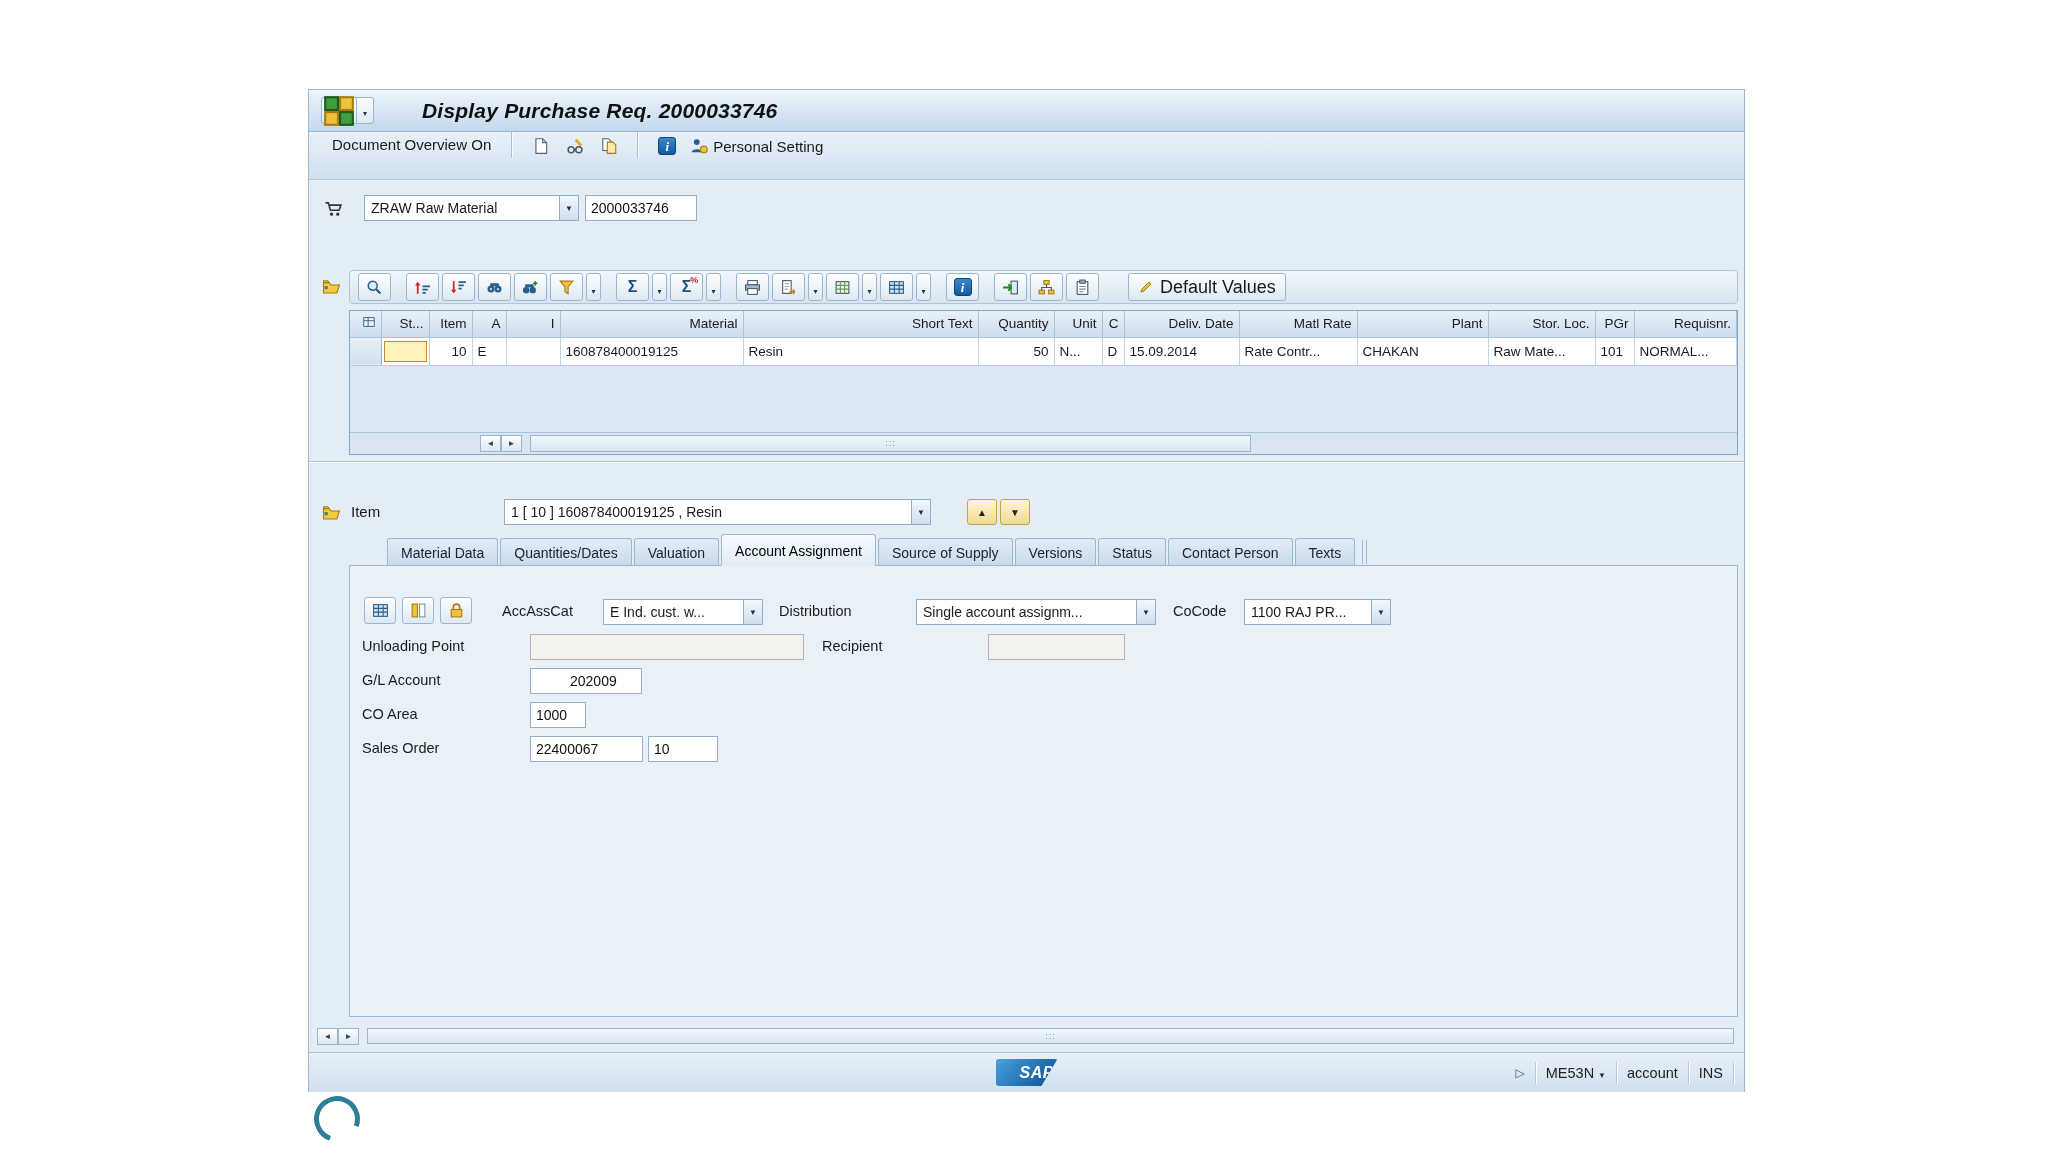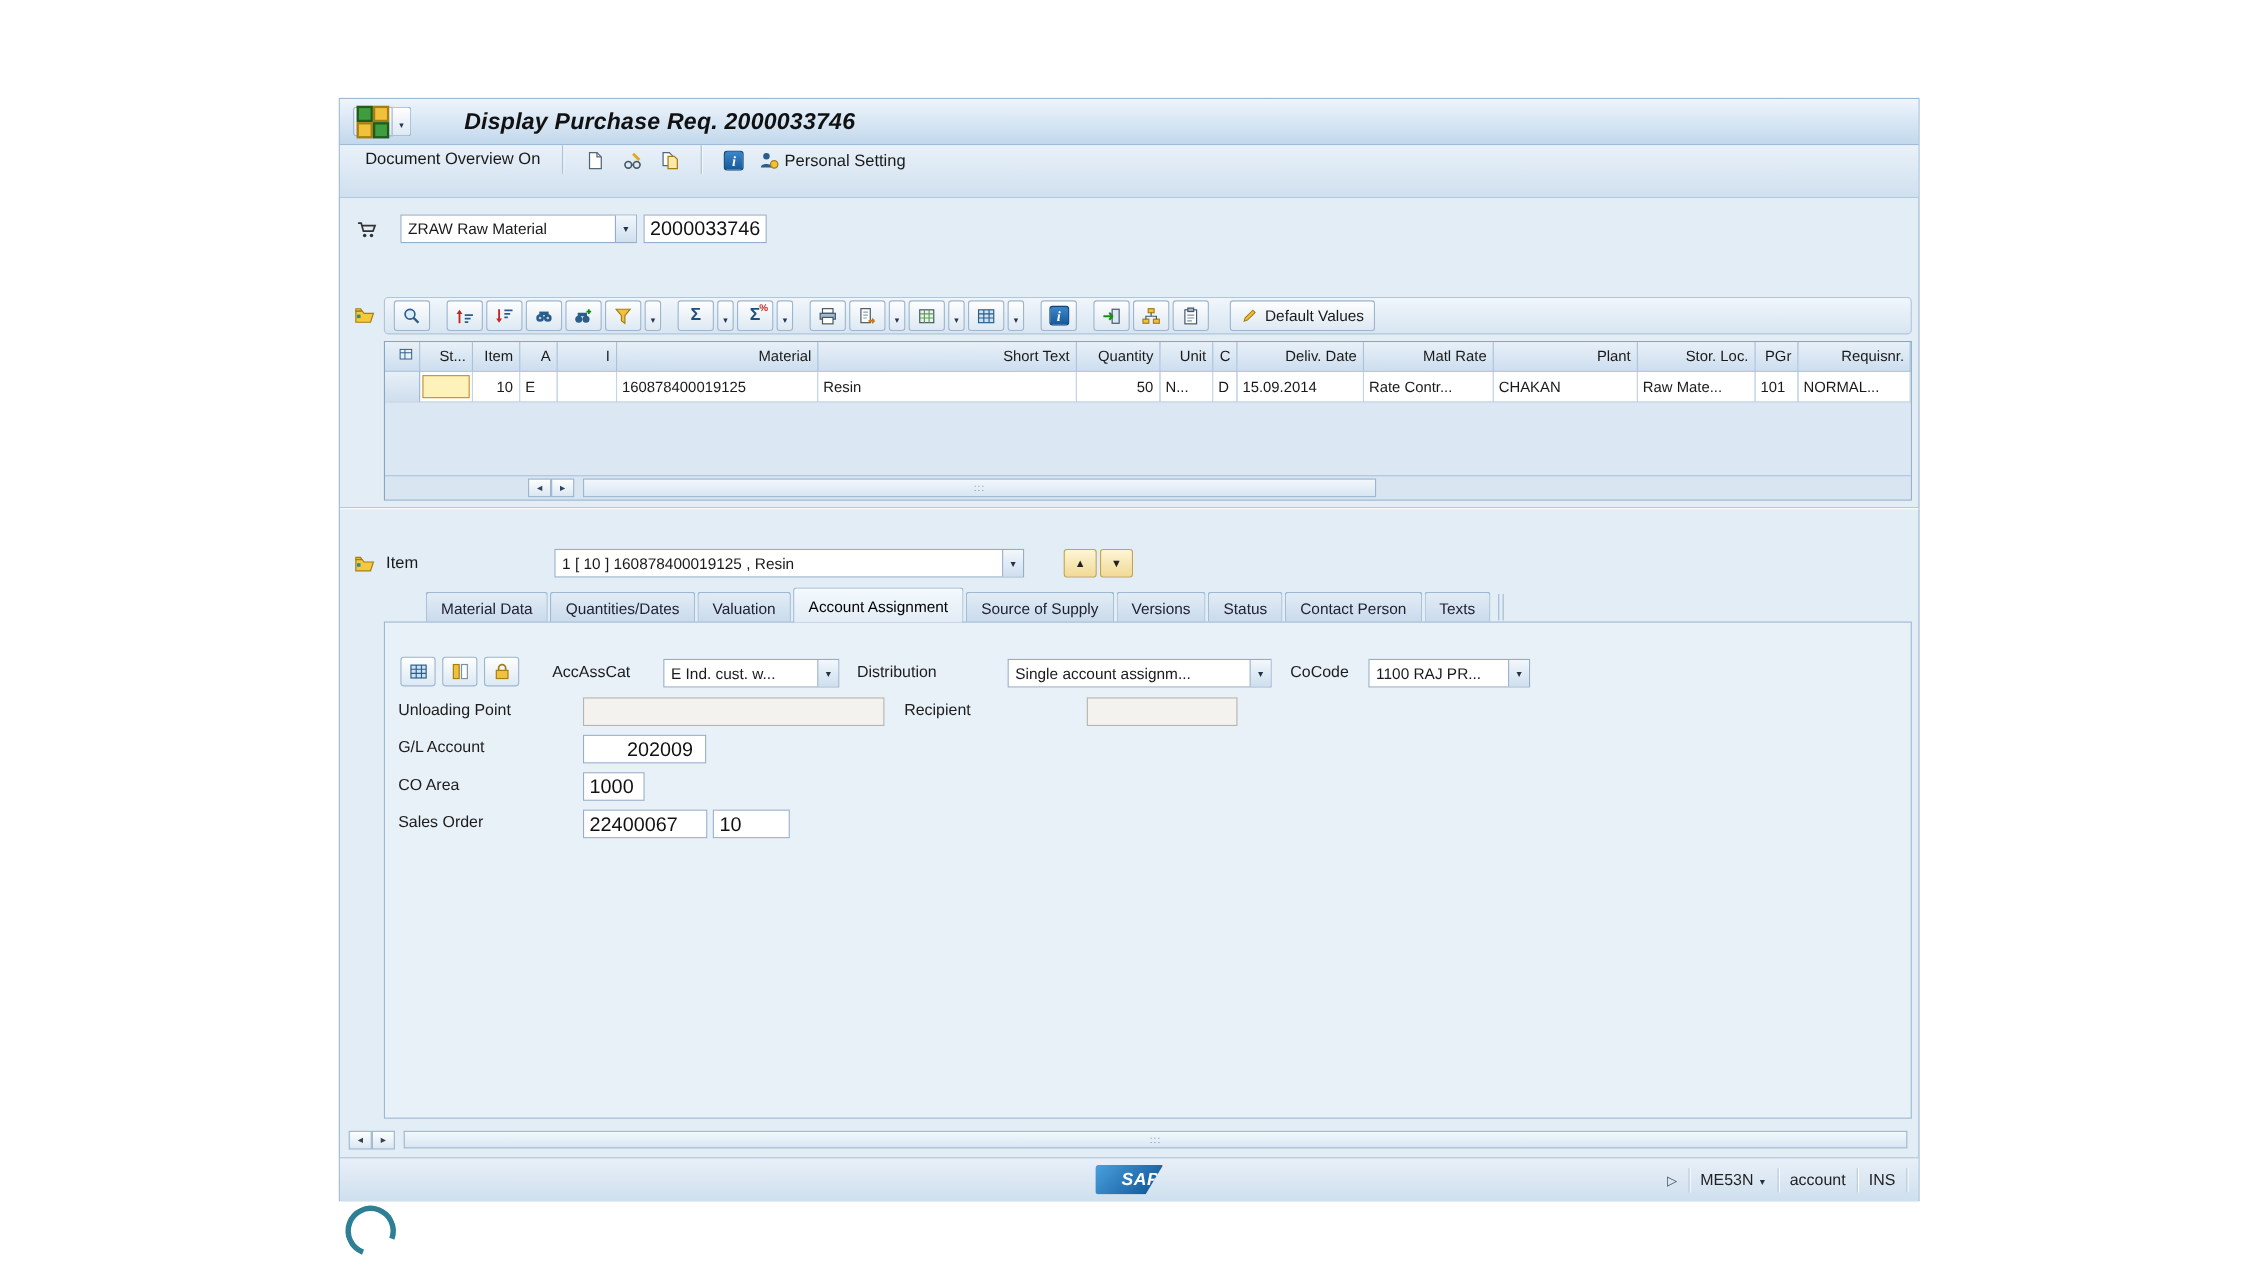--- a/index.html
+++ b/index.html
@@ -29,33 +29,33 @@
   .rowlab{position:absolute;font-size:15px;color:#1a1a1a}
   .foldbtn{position:absolute;width:28px;height:24px;display:flex;align-items:center;justify-content:center}
   .foldbtn svg{width:19px;height:16px}
   .cartbtn{position:absolute;left:10px;top:1px;width:30px;height:26px;display:flex;align-items:center;justify-content:center}
   .cartbtn svg{width:20px;height:17px}
 
   
   .combo{position:absolute;height:26px;border:1px solid #96adc8;background:#fff;display:flex;align-items:stretch}
   .cval{flex:1;font-size:14px;line-height:24px;padding:0 6px;white-space:nowrap;overflow:hidden}
   .cdrop{width:19px;background:linear-gradient(#f2f7fc,#cfdfef);border-left:1px solid #96adc8;display:flex;align-items:center;justify-content:center;font-size:8px;color:#234}
-  .fld{position:absolute;height:26px;border:1px solid #97aecb;background:#fff;font-family:"Liberation Sans",sans-serif;font-size:18px;padding:0 5px;color:#111}
+  .fld{position:absolute;height:26px;border:1px solid #97aecb;background:#fff;font-family:"Liberation Sans",sans-serif;font-size:14px;padding:0 5px;color:#111}
   .fld.ro{background:#f3f2ee;border-color:#b5b5ad}
 
   
   .gridtb{position:absolute;left:40px;top:180px;right:6px;height:34px;background:linear-gradient(#f0f6fb,#d8e5f1);border:1px solid #aec5da;border-radius:4px;display:flex;align-items:center;padding:0 8px;gap:3px}
   .gbtn{min-width:33px;height:28px;display:inline-flex;align-items:center;justify-content:center;background:linear-gradient(#fefefe,#dde9f3);border:1px solid #9db6cf;border-radius:3px}
   .gbtn svg{width:17px;height:17px}
   .gbtn.mini{min-width:15px;width:15px;font-size:8px;color:#235;align-items:flex-end;padding-bottom:4px}
   .gsp{width:9px}
   .sigma{font-size:16px;font-weight:bold;color:#1d4e7e;line-height:1}
   .subwrap{position:relative}
   .subpct{position:absolute;top:-3px;right:-7px;font-size:9px;font-weight:bold;color:#c22}
-  .dvbtn{height:28px;display:inline-flex;align-items:center;gap:6px;background:linear-gradient(#fefefe,#dde9f3);border:1px solid #9db6cf;border-radius:3px;padding:0 9px;font-size:14px;margin-left:16px}
+  .dvbtn{height:28px;display:inline-flex;align-items:center;gap:6px;background:linear-gradient(#fefefe,#dde9f3);border:1px solid #9db6cf;border-radius:3px;padding:0 9px;font-size:18px;margin-left:26px}
   .dvbtn svg{width:16px;height:16px}
 
   
   .gridframe{position:absolute;left:40px;top:220px;right:6px;border:1px solid #86a7c4;background:#dbe7f3}
   table{border-collapse:collapse;table-layout:fixed;width:100%}
   th{background:linear-gradient(#e8f0f8,#cddeef);border-right:1px solid #a9c1d9;border-bottom:1px solid #a9c1d9;font-weight:normal;font-size:13.5px;text-align:right;padding:2px 5px;height:26px;white-space:nowrap;overflow:hidden;color:#1a1a1a}
   td{background:#fff;border-right:1px solid #c3d4e5;border-bottom:1px solid #b9cdde;font-size:13.5px;padding:2px 5px;height:28px;white-space:nowrap;overflow:hidden}
   td.sel{background:linear-gradient(#e9f0f7,#cfdeee);border-right:1px solid #9db6cf}
   td.stc{padding:2px}
   .stbox{height:21px;background:#fdf2ba;border:1px solid #cc8a2e}

